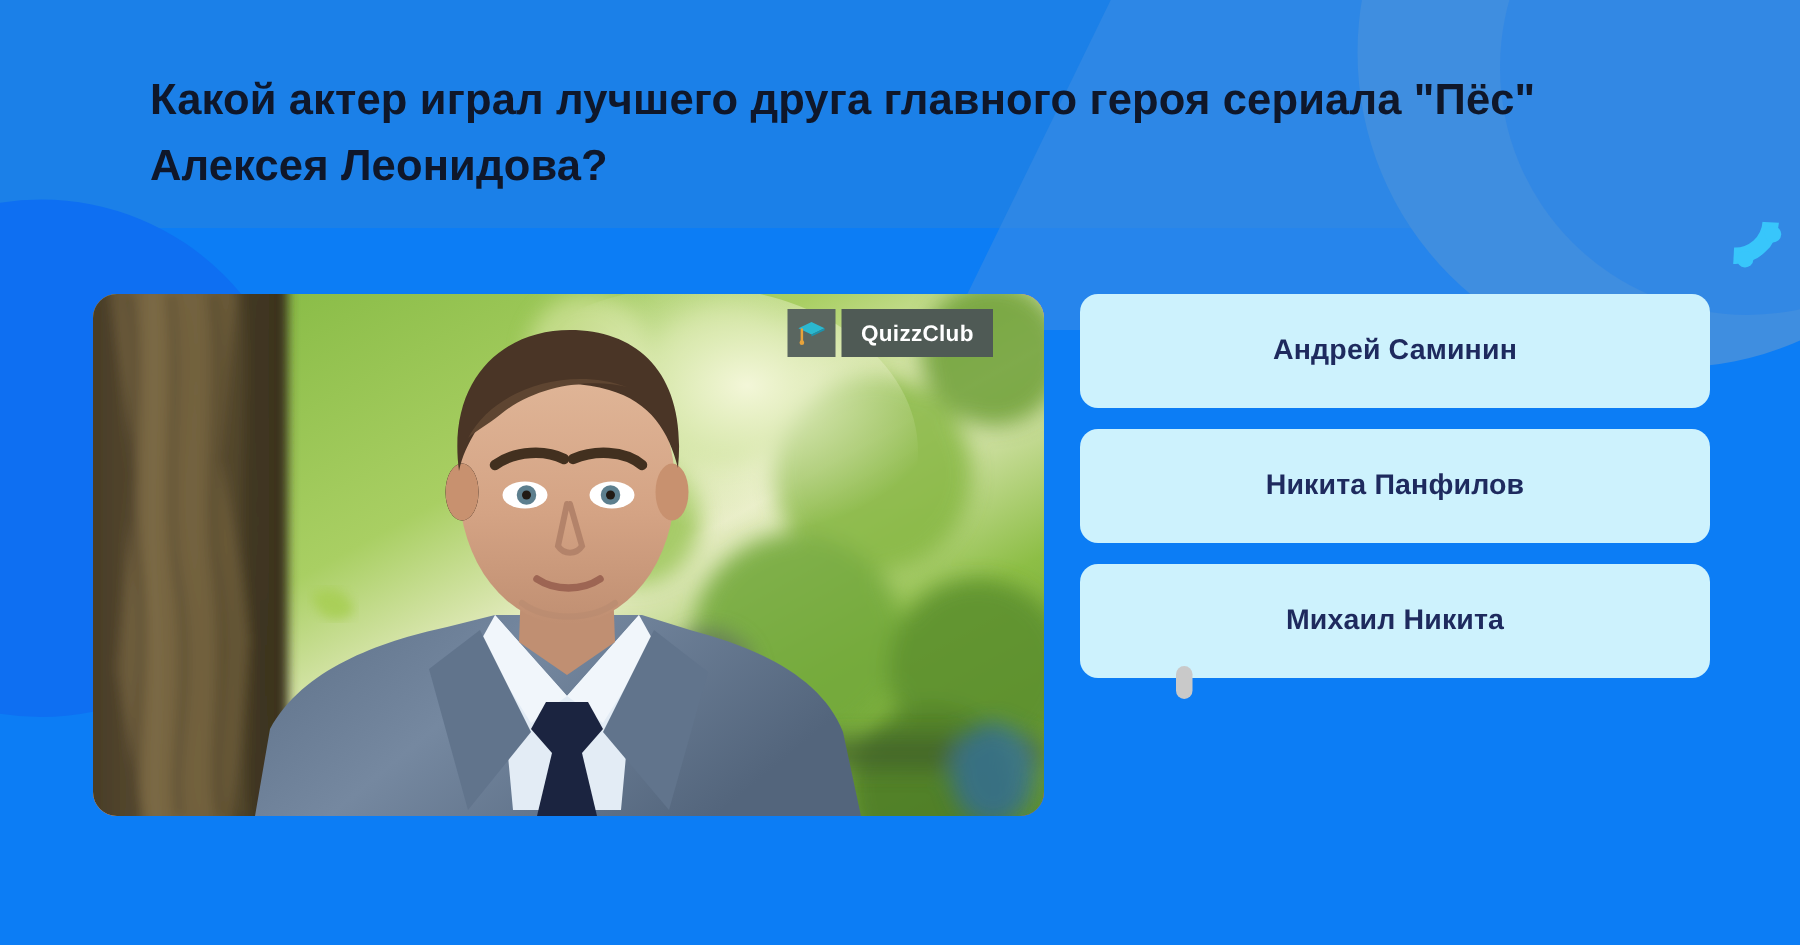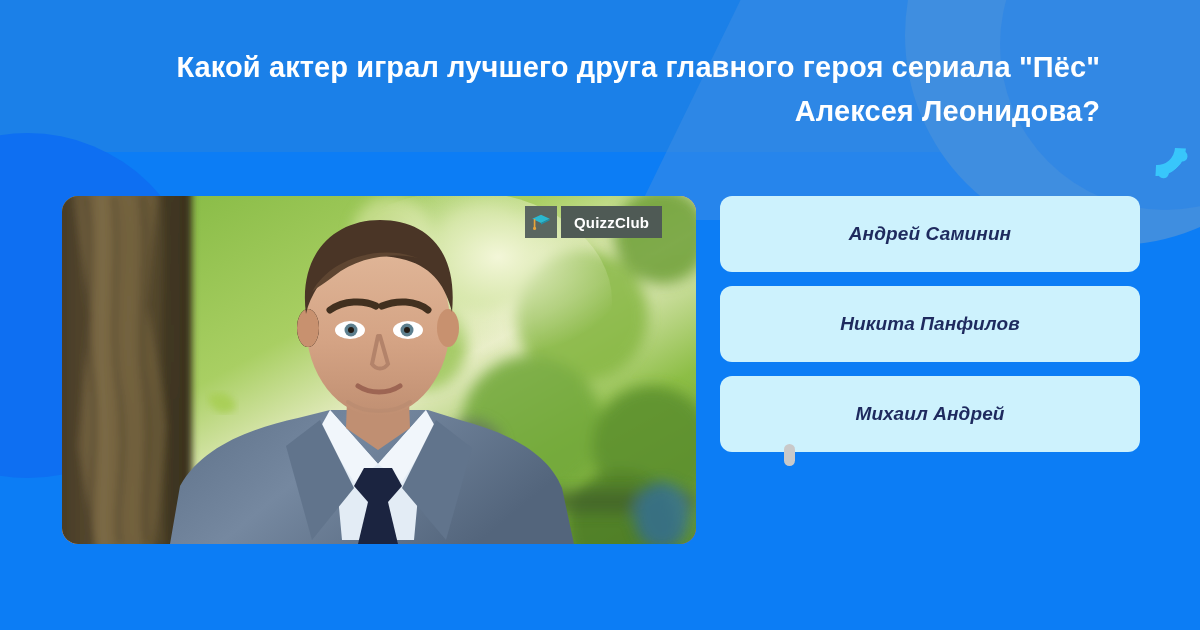--- a/index.html
+++ b/index.html
@@ -69,22 +69,22 @@
     background:#38c6fb; bottom:-11px;
   }
   .bg-arc::before { left:0px; }
   .bg-arc::after  { right:0px; }
 
   
   .question {
     position:absolute;
     left:100px; top:46px;
     width:1000px;
-    text-align:right;
-    color:#ffffff;
+    text-align:left;
+    color:#0f172a;
     font-size:29px;
     font-weight:bold;
     line-height:1.5;
     letter-spacing:.1px;
     z-index:5;
   }
 
   
   .photo-card {
     position:absolute;
@@ -119,21 +119,20 @@
     margin-left:4px;
     letter-spacing:.2px;
   }
 
   
   .answers {
     position:absolute;
     left:720px; top:196px;
     width:420px;
     z-index:5;
-    font-style:italic;
   }
   .answer {
     width:420px; height:76px;
     background:#cdf2fd;
     border-radius:12px;
     display:flex; align-items:center; justify-content:center;
     color:#1e2a5e;
     font-size:19px; font-weight:bold;
     margin-bottom:14px;
     cursor:pointer;
@@ -302,19 +301,19 @@
   </div>
 
   <div class="answers">
     <div class="answer">
       <span>Андрей Саминин</span>
     </div>
     <div class="answer">
       <span>Никита Панфилов</span>
     </div>
     <div class="answer">
-      <span>Михаил Андрей</span>
+      <span>Михаил Никита</span>
     </div>
   </div>
 
   <div class="scroll-nub"></div>
 
 </div>
 
 </body></html>

